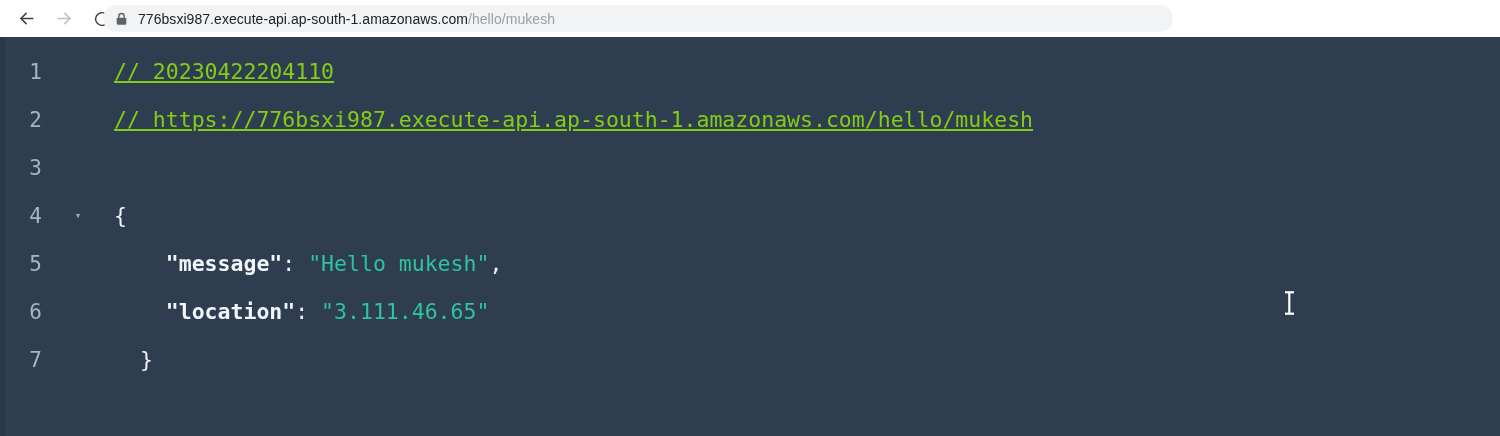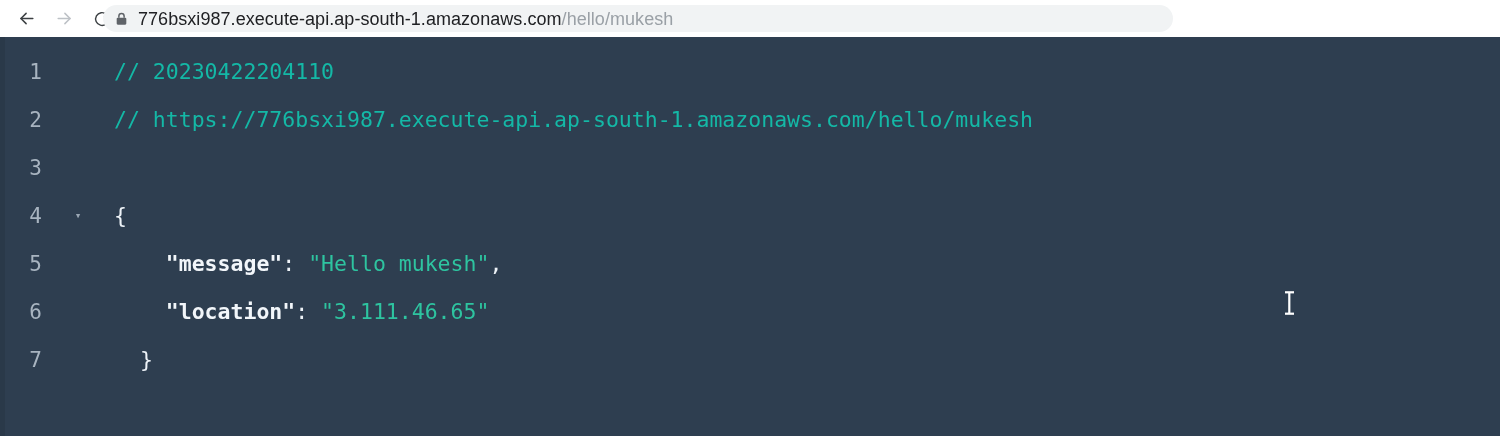--- a/index.html
+++ b/index.html
@@ -56,21 +56,21 @@
   }
   .lock-icon {
     flex: 0 0 auto;
     width: 13px;
     height: 14px;
     margin-right: 10px;
     display: block;
   }
   .url-text {
     font-family: "Liberation Sans", sans-serif;
-    font-size: 18px;
+    font-size: 14px;
     line-height: 1;
     color: #202124;
     white-space: nowrap;
     letter-spacing: 0.05px;
   }
   .url-path { color: #9aa0a6; }
 
   
   .page-content {
     position: absolute;
@@ -120,21 +120,21 @@
     text-align: center;
     color: #9aa7b4;
     font-size: 11px;
   }
   .ltext {
     position: absolute;
     left: 114px;
     top: 0;
     white-space: pre;
   }
-  .tok-comment { color: #14b8a6; }
+  .tok-comment { color: #84cc16; text-decoration: underline; }
   .tok-punct   { color: #eef3f8; }
   .tok-key     { color: #f2f6fa; font-weight: 700; }
   .tok-string  { color: #2ec4a0; }
 
   .text-caret {
     position: absolute;
     left: 1284px;
     top: 253px;
     width: 11px;
     height: 26px;

